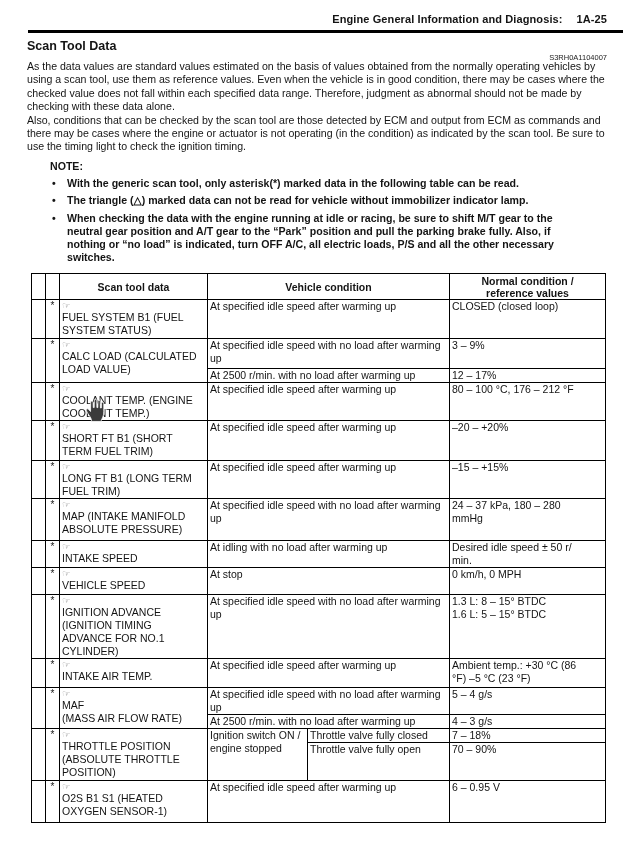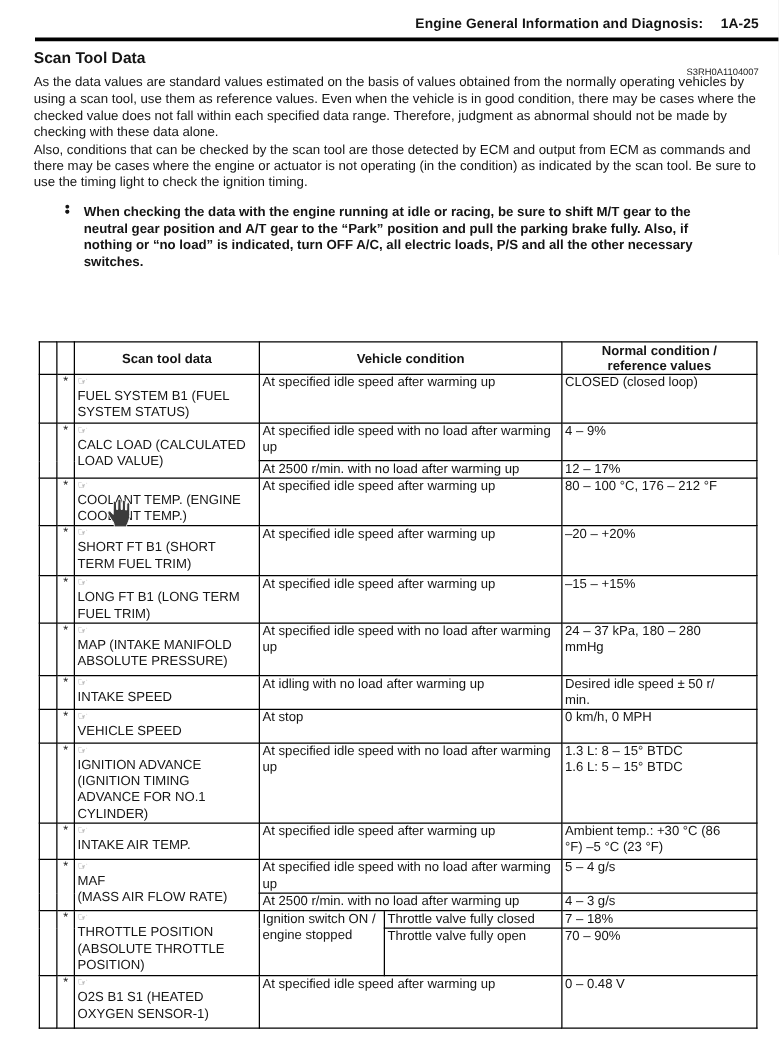--- a/index.html
+++ b/index.html
@@ -51,25 +51,28 @@
 
   <div class="sec-title">Scan Tool Data</div>
   <div class="doc-code">S3RH0A1104007</div>
 
   <div class="intro">
     <p>As the data values are standard values estimated on the basis of values obtained from the normally operating vehicles by using a scan tool, use them as reference values. Even when the vehicle is in good condition, there may be cases where the checked value does not fall within each specified data range. Therefore, judgment as abnormal should not be made by checking with these data alone.</p>
     <p>Also, conditions that can be checked by the scan tool are those detected by ECM and output from ECM as commands and there may be cases where the engine or actuator is not operating (in the condition) as indicated by the scan tool. Be sure to use the timing light to check the ignition timing.</p>
   </div>
 
   <div class="note">
+    <div class="note-label">NOTE:</div>
     <div class="note-item">
       <span class="bullet">•</span>
+      <span>With the generic scan tool, only asterisk(*) marked data in the following table can be read.</span>
     </div>
     <div class="note-item">
       <span class="bullet">•</span>
+      <span>The triangle (△) marked data can not be read for vehicle without immobilizer indicator lamp.</span>
     </div>
     <div class="note-item">
       <span class="bullet">•</span>
       <span>When checking the data with the engine running at idle or racing, be sure to shift M/T gear to the neutral gear position and A/T gear to the “Park” position and pull the parking brake fully. Also, if nothing or “no load” is indicated, turn OFF A/C, all electric loads, P/S and all the other necessary switches.</span>
     </div>
   </div>
 
   <table class="scan">
     <colgroup>
       <col style="width:14px">
@@ -105,21 +108,21 @@
     <tr class="h30">
       <td class="mark" rowspan="2"></td>
       <td class="star" rowspan="2">*</td>
       <td rowspan="2">
             <div class="ptr">☞</div>
             <div class="pre">CALC LOAD (CALCULATED
 LOAD VALUE)</div>
           </td>
       <td colspan="2" class="pre">At specified idle speed with no load after warming
 up</td>
-      <td class="val pre">4 – 9%</td>
+      <td class="val pre">3 – 9%</td>
     </tr>
     <tr class="h14">
       <td colspan="2" class="pre">At 2500 r/min. with no load after warming up</td>
       <td class="val pre">12 – 17%</td>
     </tr>
 
     <tr class="h33">
       <td class="mark"></td>
       <td class="star">*</td>
       <td>
@@ -258,21 +261,21 @@
 
     <tr class="h42">
       <td class="mark"></td>
       <td class="star">*</td>
       <td>
             <div class="ptr">☞</div>
             <div class="pre">O2S B1 S1 (HEATED
 OXYGEN SENSOR-1)</div>
           </td>
       <td colspan="2" class="pre">At specified idle speed after warming up</td>
-      <td class="val pre">0 – 0.48 V</td>
+      <td class="val pre">6 – 0.95 V</td>
     </tr>
   </tbody>
     </table>
 
   <svg class="hand-cursor" viewBox="0 0 20 22">
     <path fill="#3b3b3b" stroke="#ffffff" stroke-width="0.6" d="M6.5 21 C6.5 19.5 6.2 18.3 5.2 17 C4.2 15.7 3 13.8 2.6 12.6 C2.2 11.5 3.4 10.8 4.2 11.6 L5.8 13.3 L5.9 6.2 C5.9 4.9 7.8 4.9 7.8 6.2 L7.9 10.3 L8.6 10.3 L8.7 4.9 C8.7 3.6 10.6 3.6 10.6 4.9 L10.7 10.3 L11.4 10.3 L11.5 5.6 C11.5 4.3 13.3 4.3 13.3 5.6 L13.4 10.6 L14.1 10.6 L14.2 7 C14.2 5.8 16 5.8 16 7 L16 13.5 C16 16 15.2 17.8 14.6 19 C14.2 19.8 14 20.3 14 21 Z"></path>
   </svg>
 
 </div>
 

